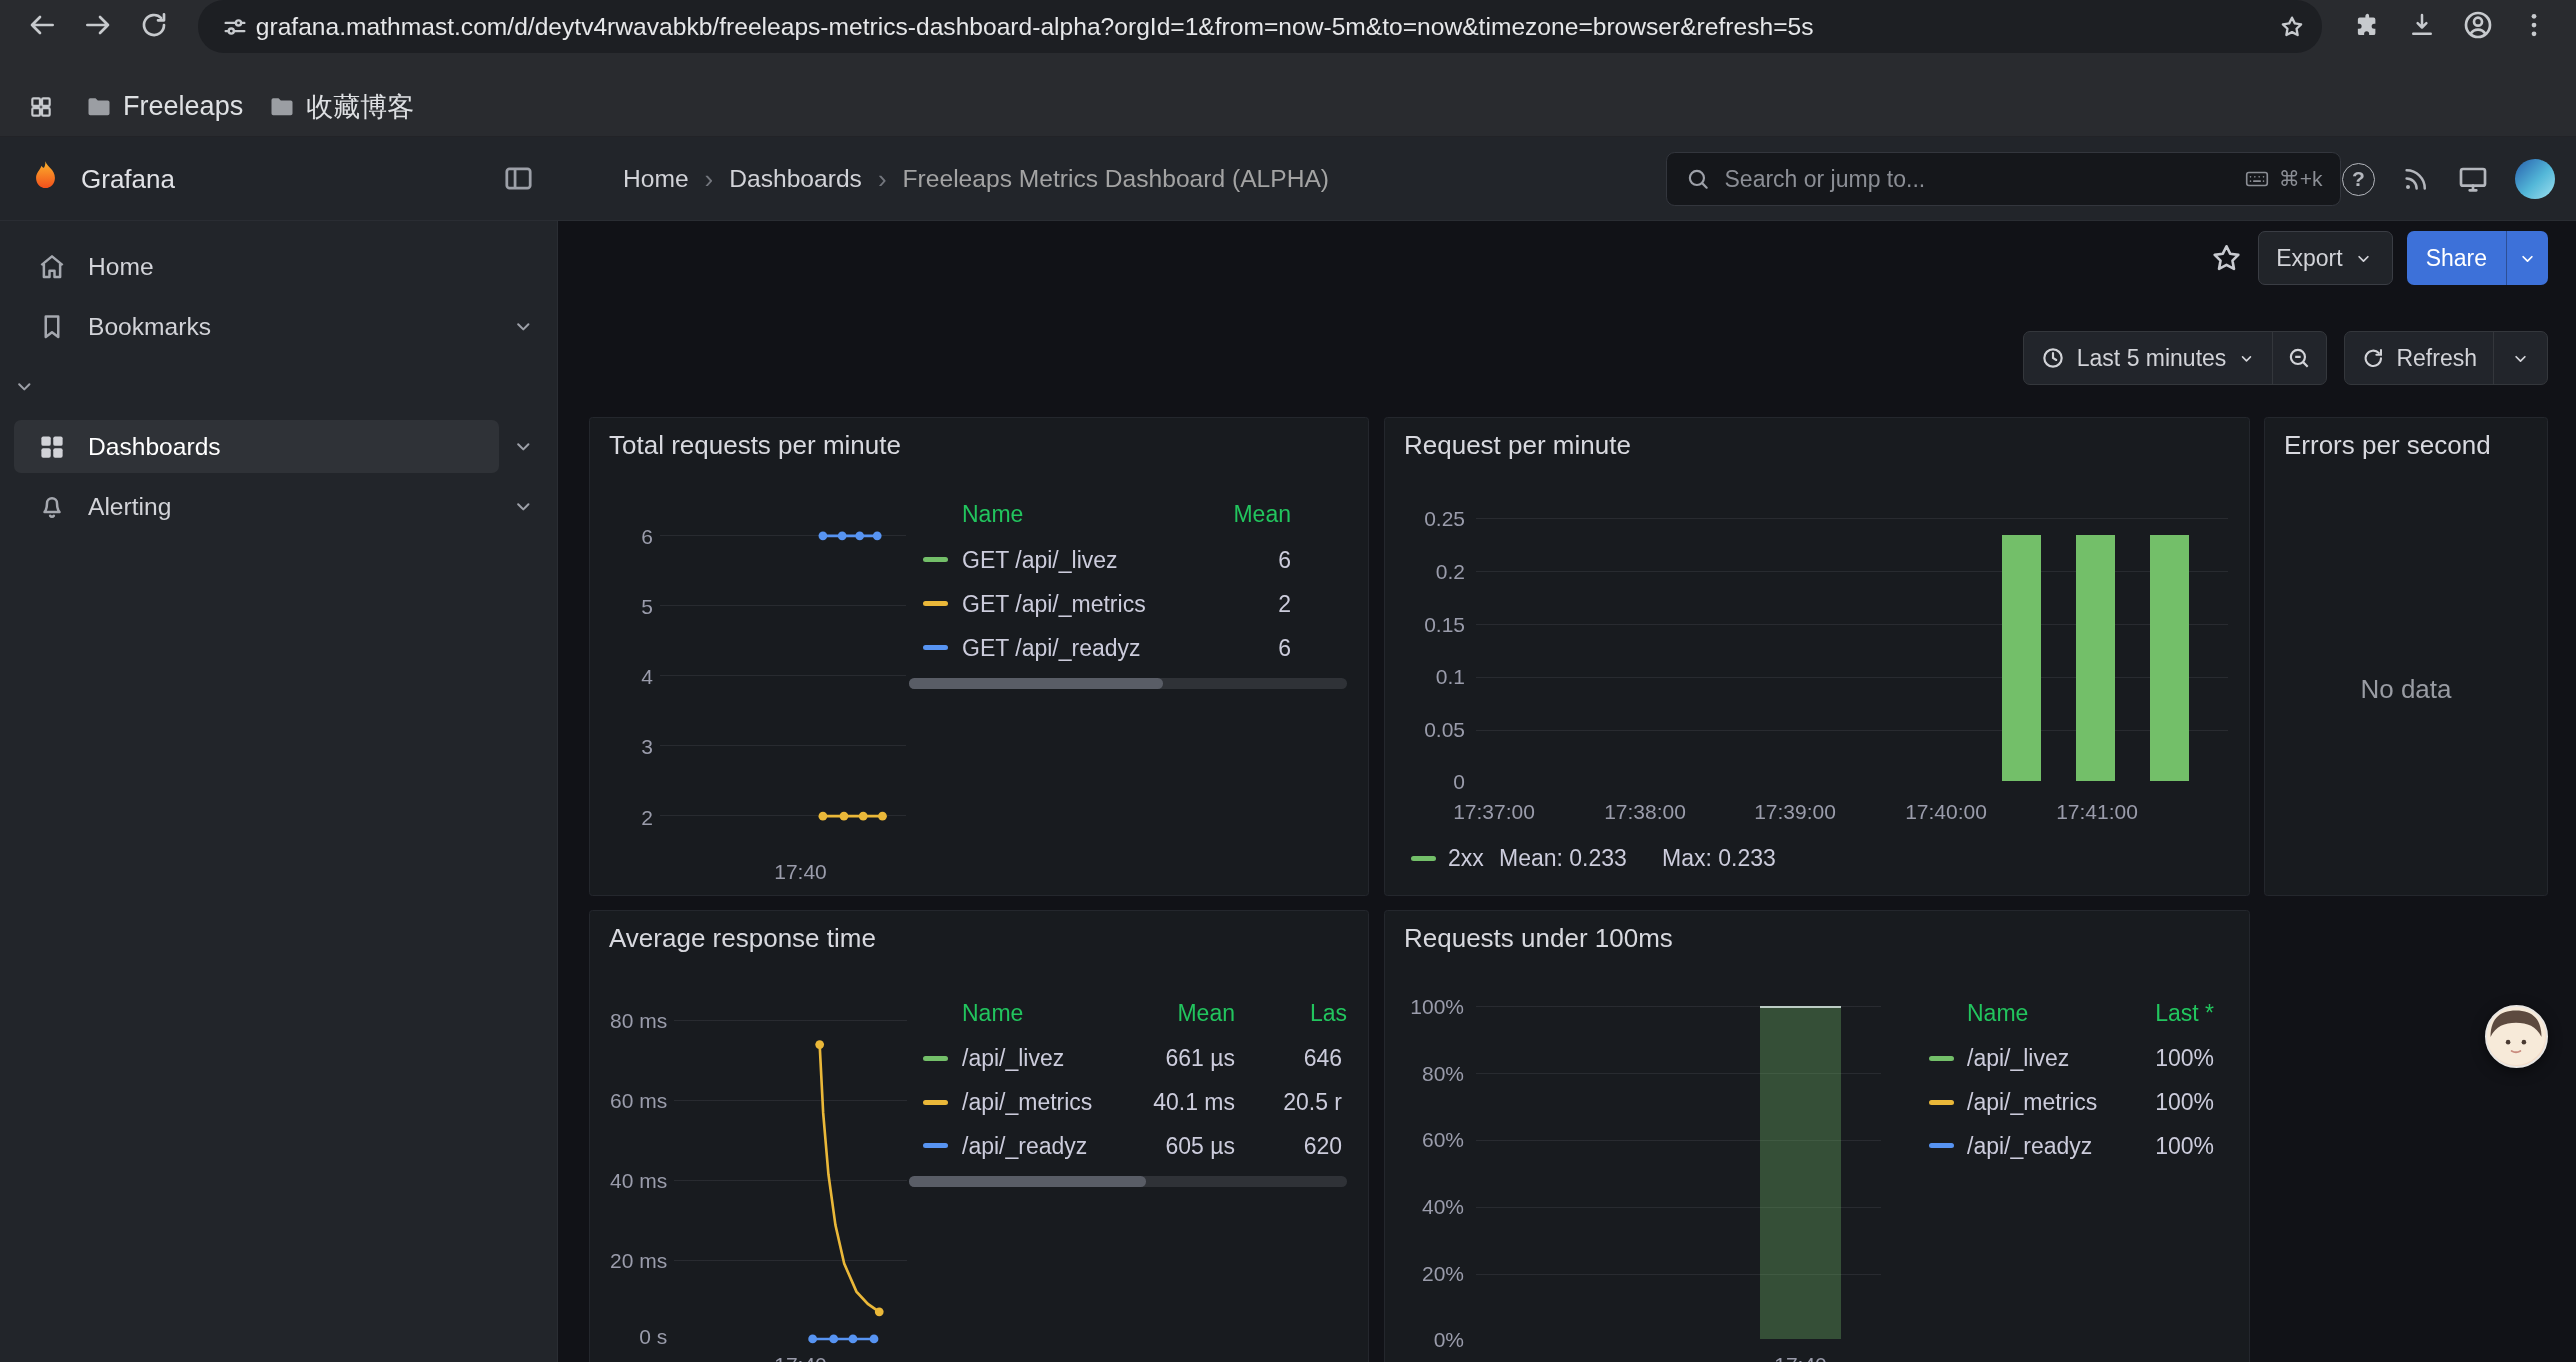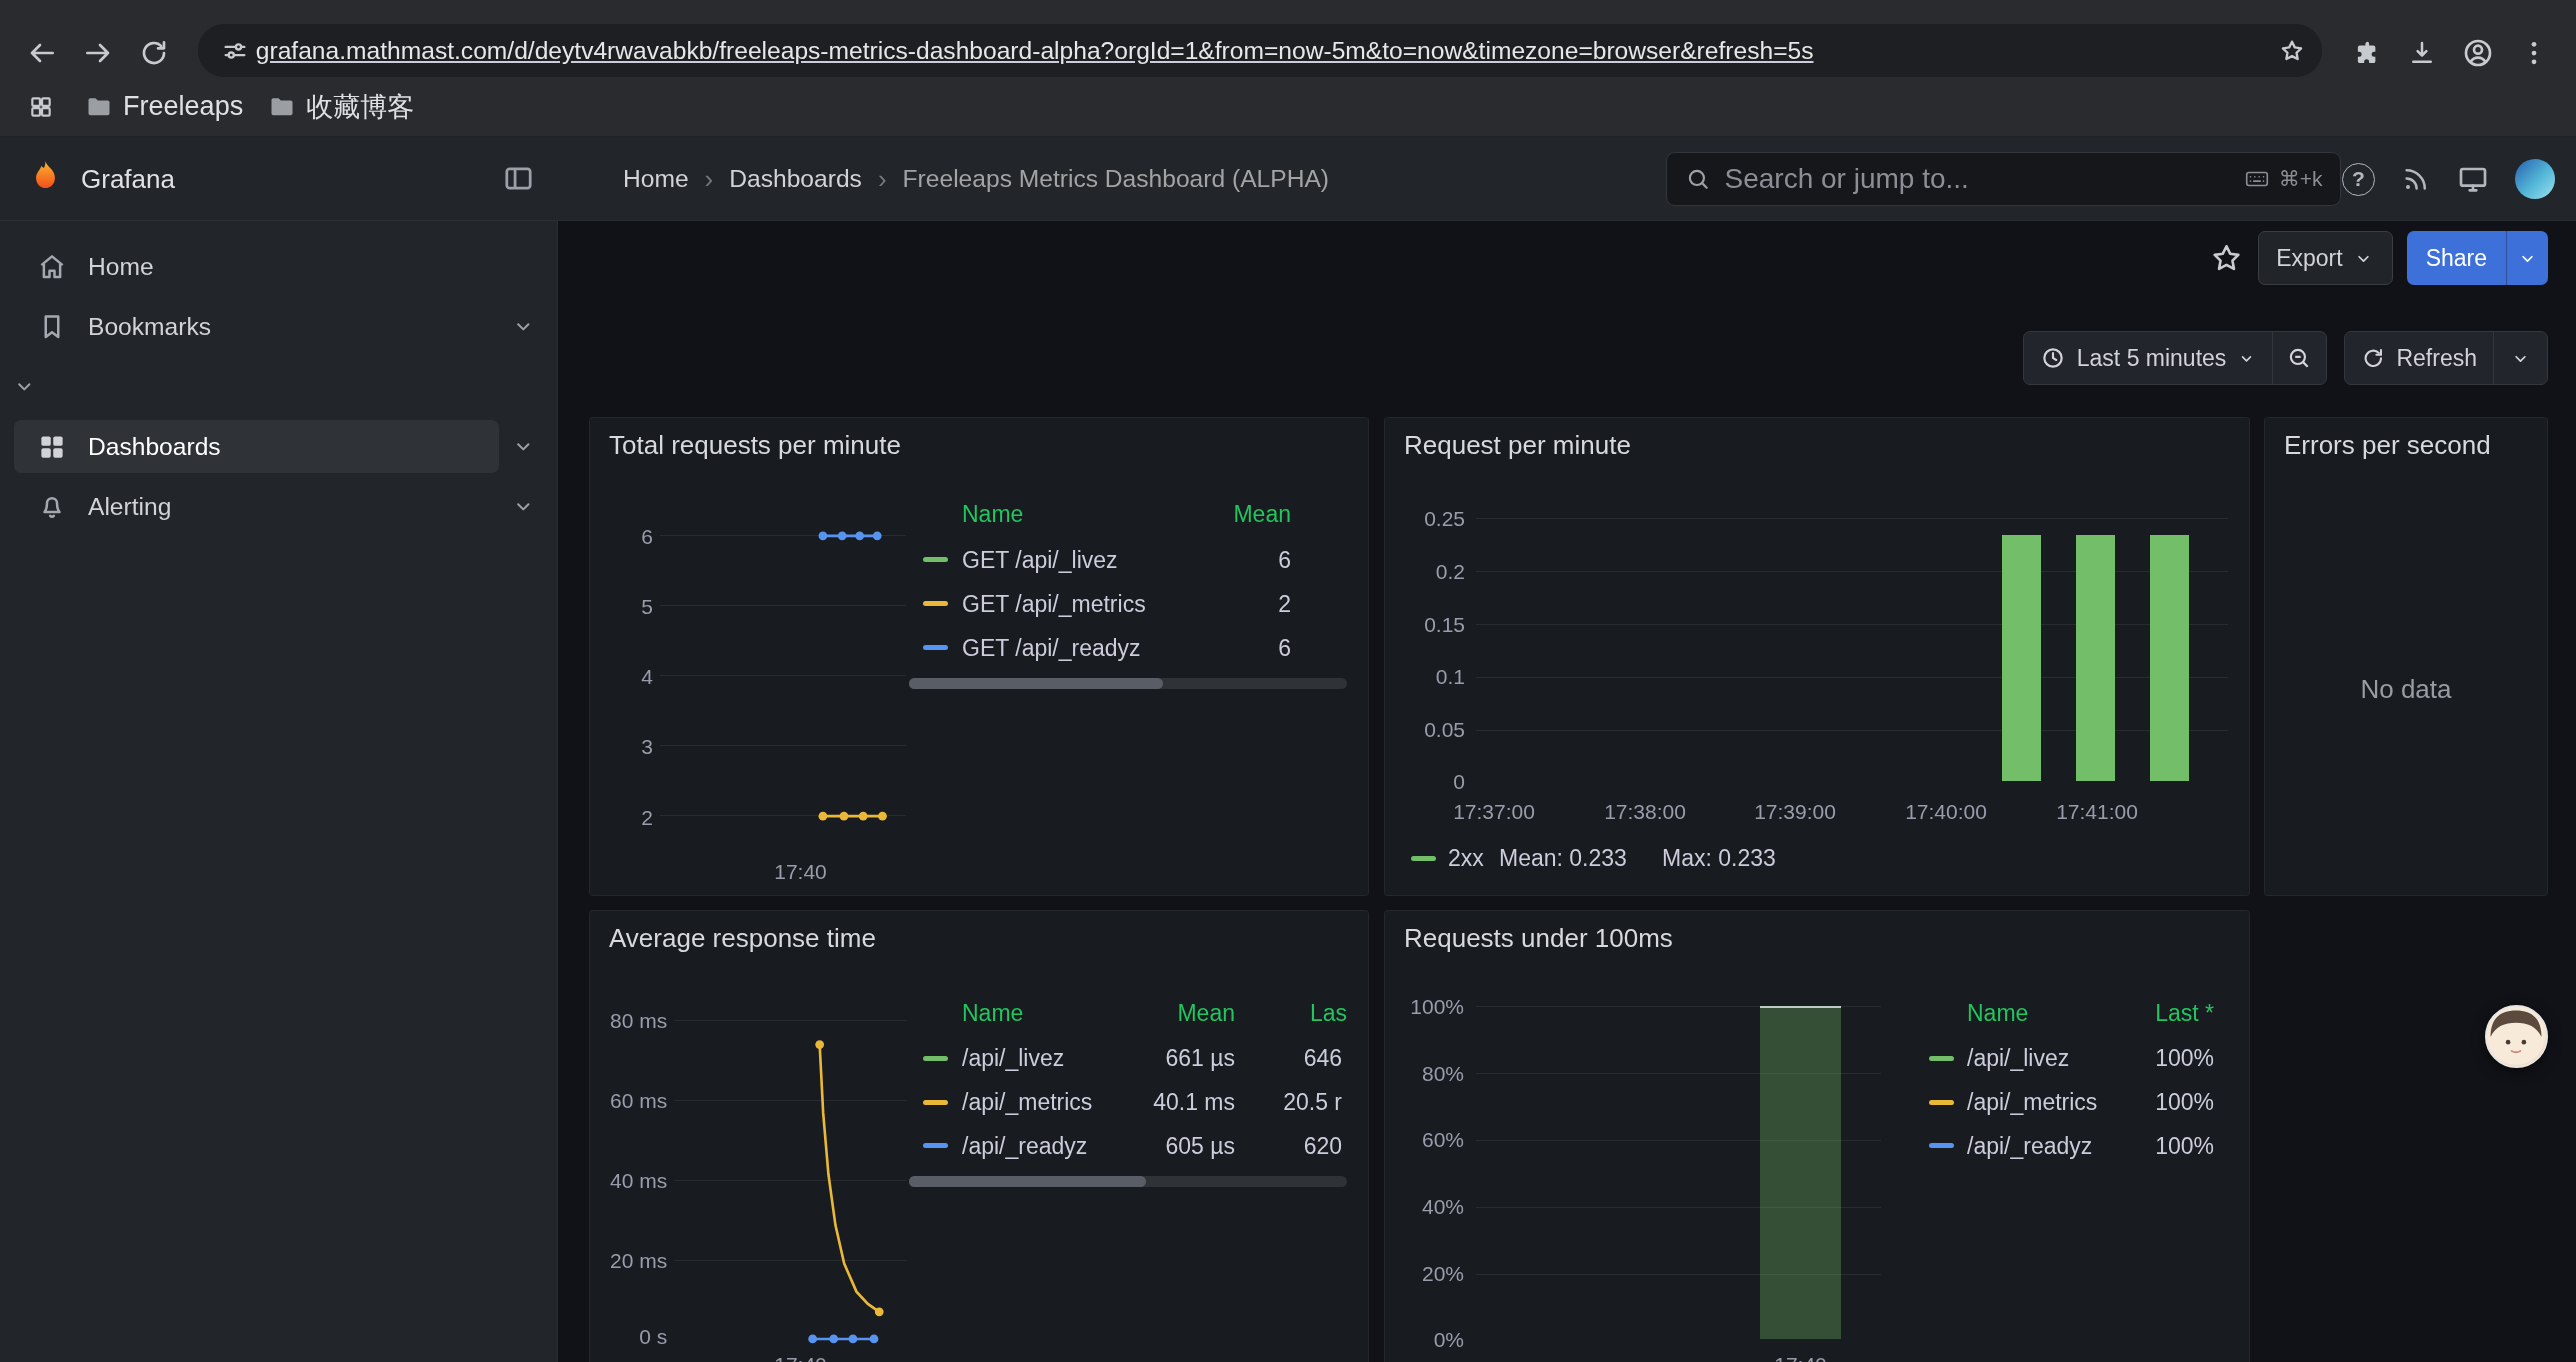--- a/index.html
+++ b/index.html
@@ -2,21 +2,21 @@
 <html style="font-size:14px"><head>
 <meta charset="utf-8">
 <style>
   html,body{margin:0;padding:0;background:#111217;}
   *{box-sizing:border-box;}
   #screen{position:relative;width:2576px;height:1363px;overflow:hidden;background:#111217;
           font-family:"Liberation Sans",sans-serif;color:#ccccdc;}
 
   
   .cr-toolbar{position:absolute;top:0;left:0;width:100%;height:77px;background:#292b2f;
-              display:flex;align-items:flex-end;padding:0 17.5px;gap:7px;text-decoration:underline;}
+              display:flex;align-items:flex-start;padding:0 17.5px;gap:7px;}
   .tbico{display:flex;align-items:center;justify-content:center;color:#c7cace;width:49px;height:49px;
          border-radius:50%;flex:0 0 auto;}
   .omnibox{flex:1;height:53px;background:#1d1f23;border-radius:26px;margin:0 12.3px;
            display:flex;align-items:center;padding:0 8.8px 0 16px;min-width:0;}
   .url-text{flex:1;font-size:24.6px;color:#e6e7e9;white-space:nowrap;overflow:hidden;}
   .cr-bookmarks{position:absolute;top:77px;left:0;width:100%;height:60px;background:#292b2f;
                 display:flex;align-items:center;padding:0 21px;gap:24.6px;border-bottom:0.9px solid #222327;}
   .bm{display:flex;align-items:center;gap:10.5px;color:#dee0e3;font-size:27px;}
   .bm .fico{color:#9b9ea3;display:flex;}
 
@@ -25,21 +25,21 @@
           border-bottom:0.9px solid #2a2d33;}
   .brand{position:absolute;left:26px;top:0;height:84px;display:flex;align-items:center;gap:16px;}
   .brand-text{font-size:26px;font-weight:500;color:#e0e1e5;}
   .toggle{position:absolute;left:502px;top:24.6px;color:#9da0a8;}
   .crumbs{position:absolute;left:623px;top:0;height:84px;display:flex;align-items:center;gap:16px;font-size:24.6px;}
   .crumb{color:#d2d3d8;}
   .crumb.current{color:#a3a3a3;}
   .sep{color:#73767d;font-size:26px;}
   .gf-search{position:absolute;left:1666px;top:15px;width:675px;height:54px;background:#15171b;
              border:0.9px solid #33363d;border-radius:8.8px;display:flex;align-items:center;padding:0 17.5px;gap:14px;}
-  .gf-search .ph{flex:1;font-size:28px;color:#8b8e95;}
+  .gf-search .ph{flex:1;font-size:23px;color:#8b8e95;}
   .kbd{display:flex;align-items:center;gap:8.8px;color:#8b8e95;font-size:21px;}
   .gf-top-icons{position:absolute;right:21px;top:0;height:84px;display:flex;align-items:center;gap:26px;color:#b4b7bd;}
   .helpc{width:33px;height:33px;border:1.8px solid #b4b7bd;border-radius:50%;display:flex;align-items:center;
          justify-content:center;font-size:21px;font-weight:700;}
   .gf-avatar{width:40px;height:40px;border-radius:50%;background:linear-gradient(135deg,#2f6fb5 10%,#53b7d8 55%,#9fe0ef 100%);}
 
   
   .sidebar{position:absolute;top:221px;left:0;bottom:0;width:558px;background:#22252a;
            border-right:0.9px solid #2a2d33;padding-top:19px;display:flex;flex-direction:column;gap:7px;}
   .nav-row{display:flex;align-items:center;height:53px;padding-right:8.8px;}

